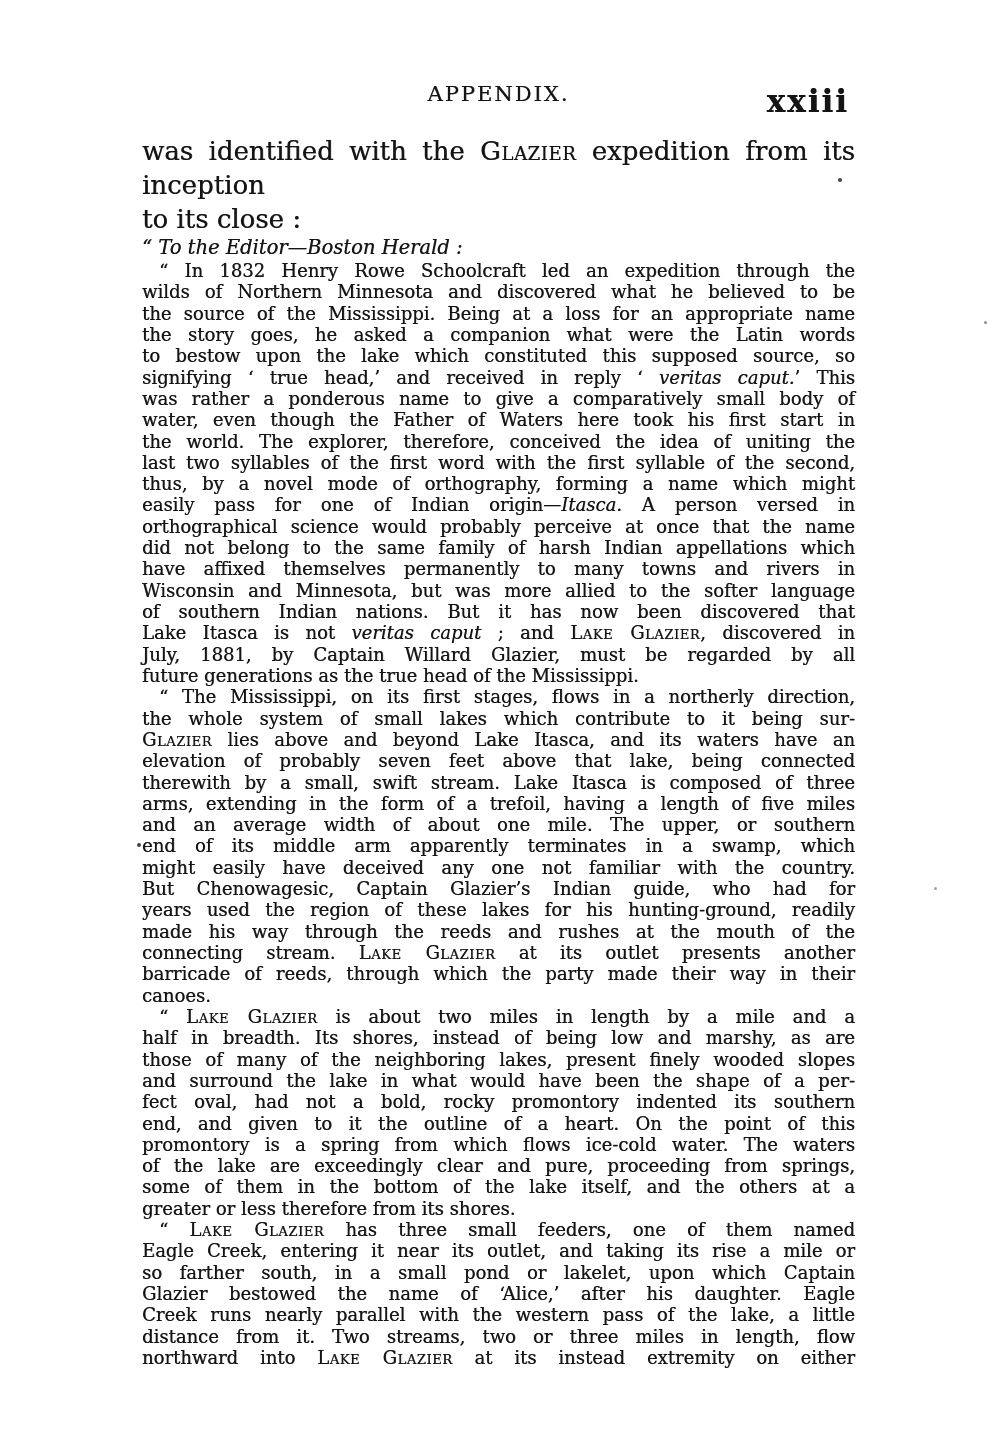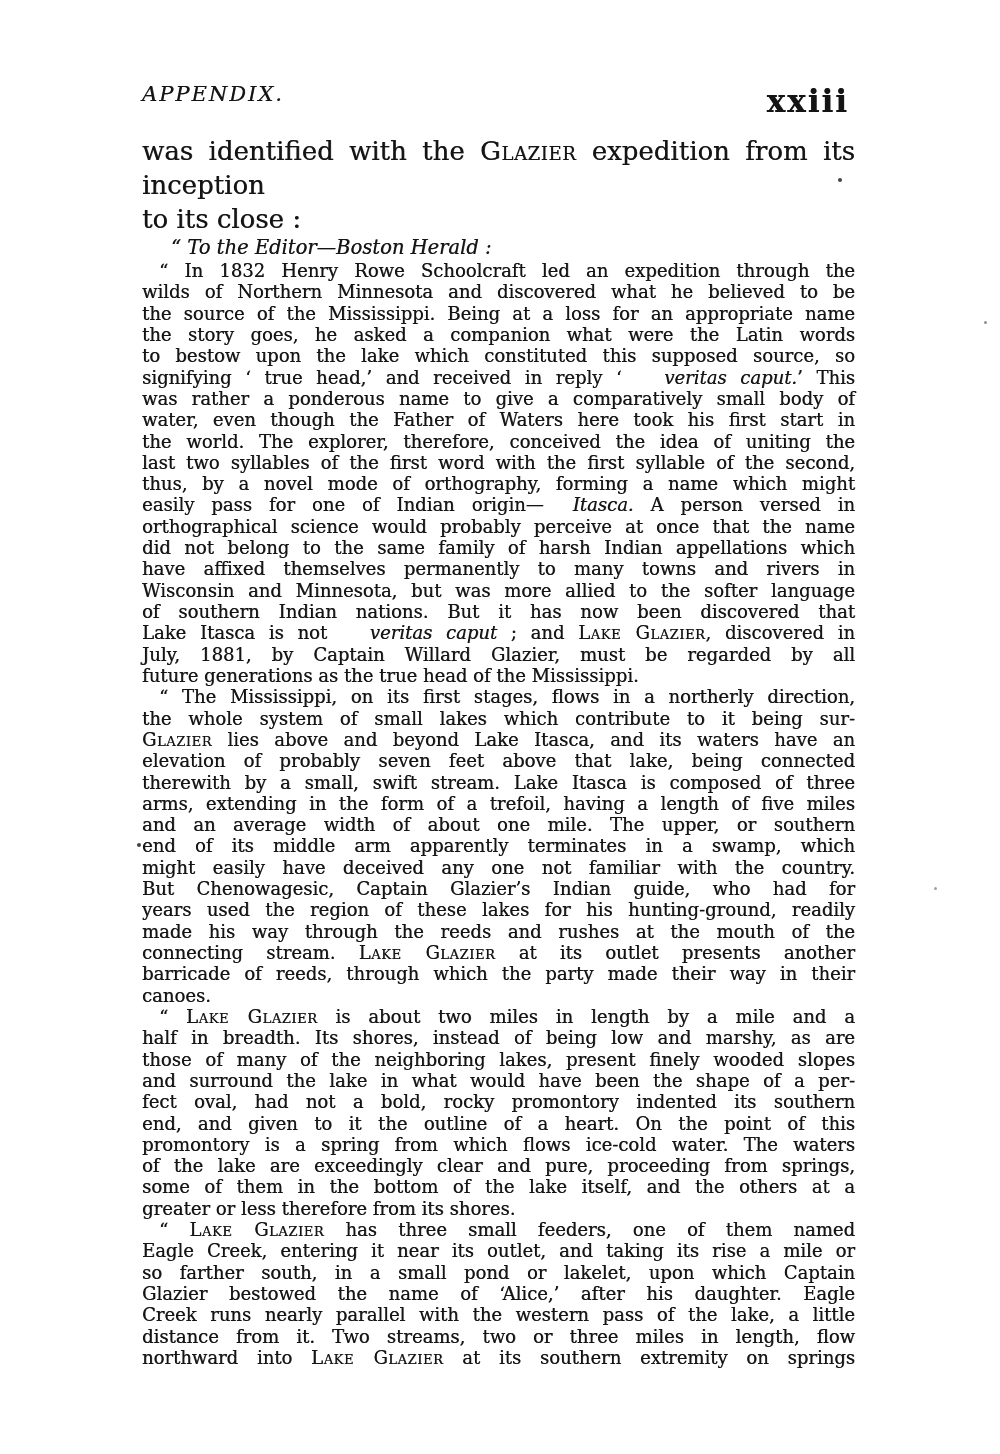--- a/index.html
+++ b/index.html
@@ -22,22 +22,21 @@
     top: 82px;
     left: 142px;
     width: 713px;
     height: 30px;
   }
   .header-title {
     position: absolute;
     left: 0;
     right: 0;
     top: 0;
-    text-align: left;
-    font-style: italic;
+    text-align: center;
     font-size: 21px;
     letter-spacing: 2px;
   }
   .page-number {
     position: absolute;
     right: 6px;
     top: 1px;
     font-size: 31px;
     font-weight: bold;
     letter-spacing: 2px;
@@ -69,21 +68,20 @@
   }
   .para .tline.first {
     text-indent: 17px;
   }
   .sc {
     font-variant: small-caps;
     letter-spacing: 0.6px;
   }
   .i {
     font-style: italic;
-    margin-left: 29px;
   }
   .speck {
     position: absolute;
     background: rgba(20,20,20,0.8);
     border-radius: 50%;
   }
   .speck.s1 { left: 838px; top: 178px; width: 4px; height: 4px; }
   .speck.s2 { left: 137px; top: 843px; width: 4px; height: 4px; }
   .speck.s3 { left: 984px; top: 321px; width: 3px; height: 3px; opacity: .6; }
   .speck.s4 { left: 934px; top: 887px; width: 3px; height: 3px; opacity: .5; }
@@ -157,21 +155,21 @@
         <div class="tline"><span>some of them in the bottom of the lake itself, and the others at a</span></div>
         <div class="tline last"><span>greater or less therefore from its shores.</span></div>
       </div>
     <div class="para">
         <div class="tline first"><span>“ </span><span class="sc">Lake Glazier</span><span> has three small feeders, one of them named</span></div>
         <div class="tline"><span>Eagle Creek, entering it near its outlet, and taking its rise a mile or</span></div>
         <div class="tline"><span>so farther south, in a small pond or lakelet, upon which Captain</span></div>
         <div class="tline"><span>Glazier bestowed the name of ‘Alice,’ after his daughter. Eagle</span></div>
         <div class="tline"><span>Creek runs nearly parallel with the western pass of the lake, a little</span></div>
         <div class="tline"><span>distance from it. Two streams, two or three miles in length, flow</span></div>
-        <div class="tline"><span>northward into </span><span class="sc">Lake Glazier</span><span> at its southern extremity on springs</span></div>
+        <div class="tline"><span>northward into </span><span class="sc">Lake Glazier</span><span> at its instead extremity on either</span></div>
       </div>
   </div>
 
   <span class="speck s1"></span>
   <span class="speck s2"></span>
   <span class="speck s3"></span>
   <span class="speck s4"></span>
 
 </div>
 

